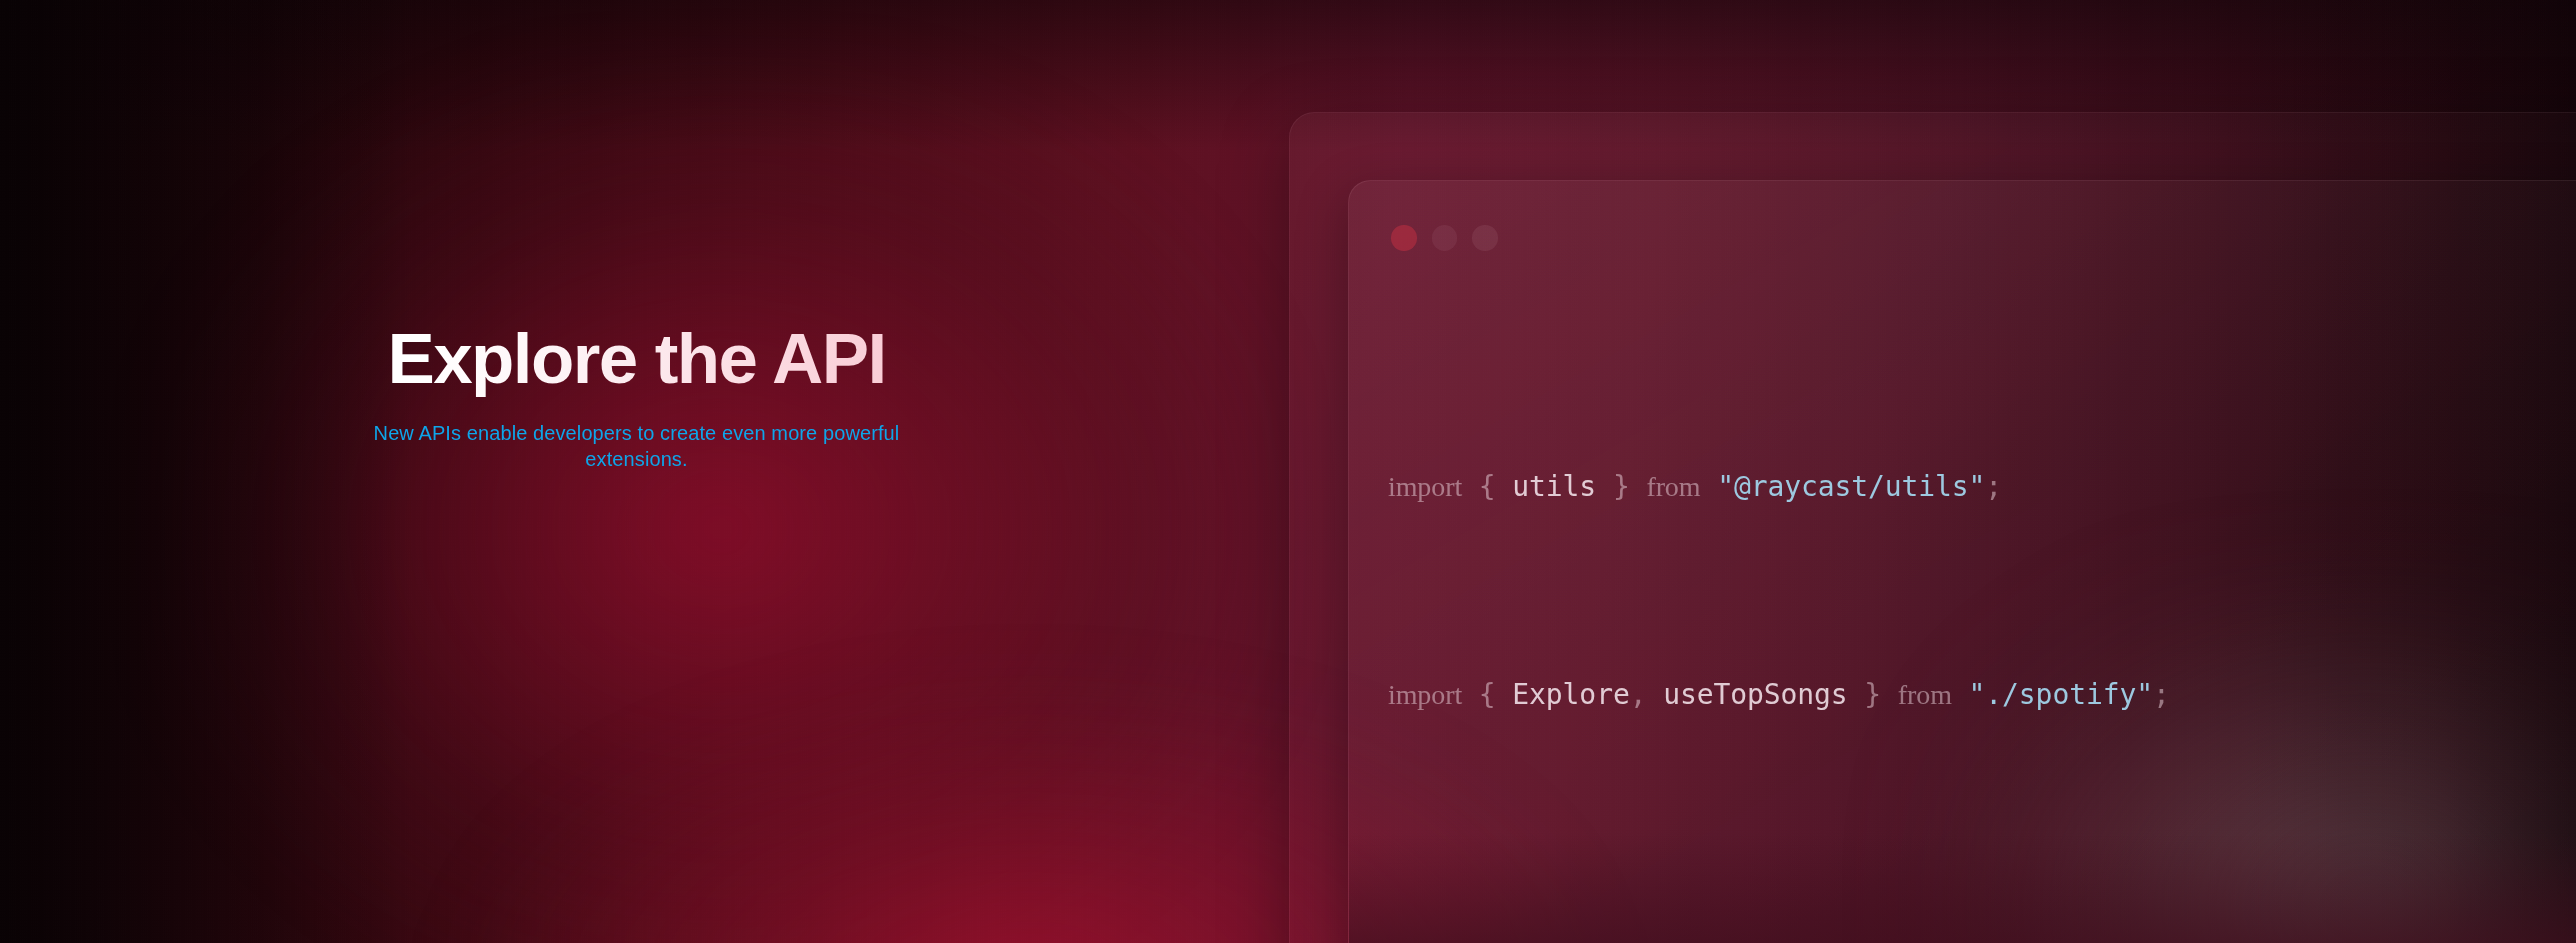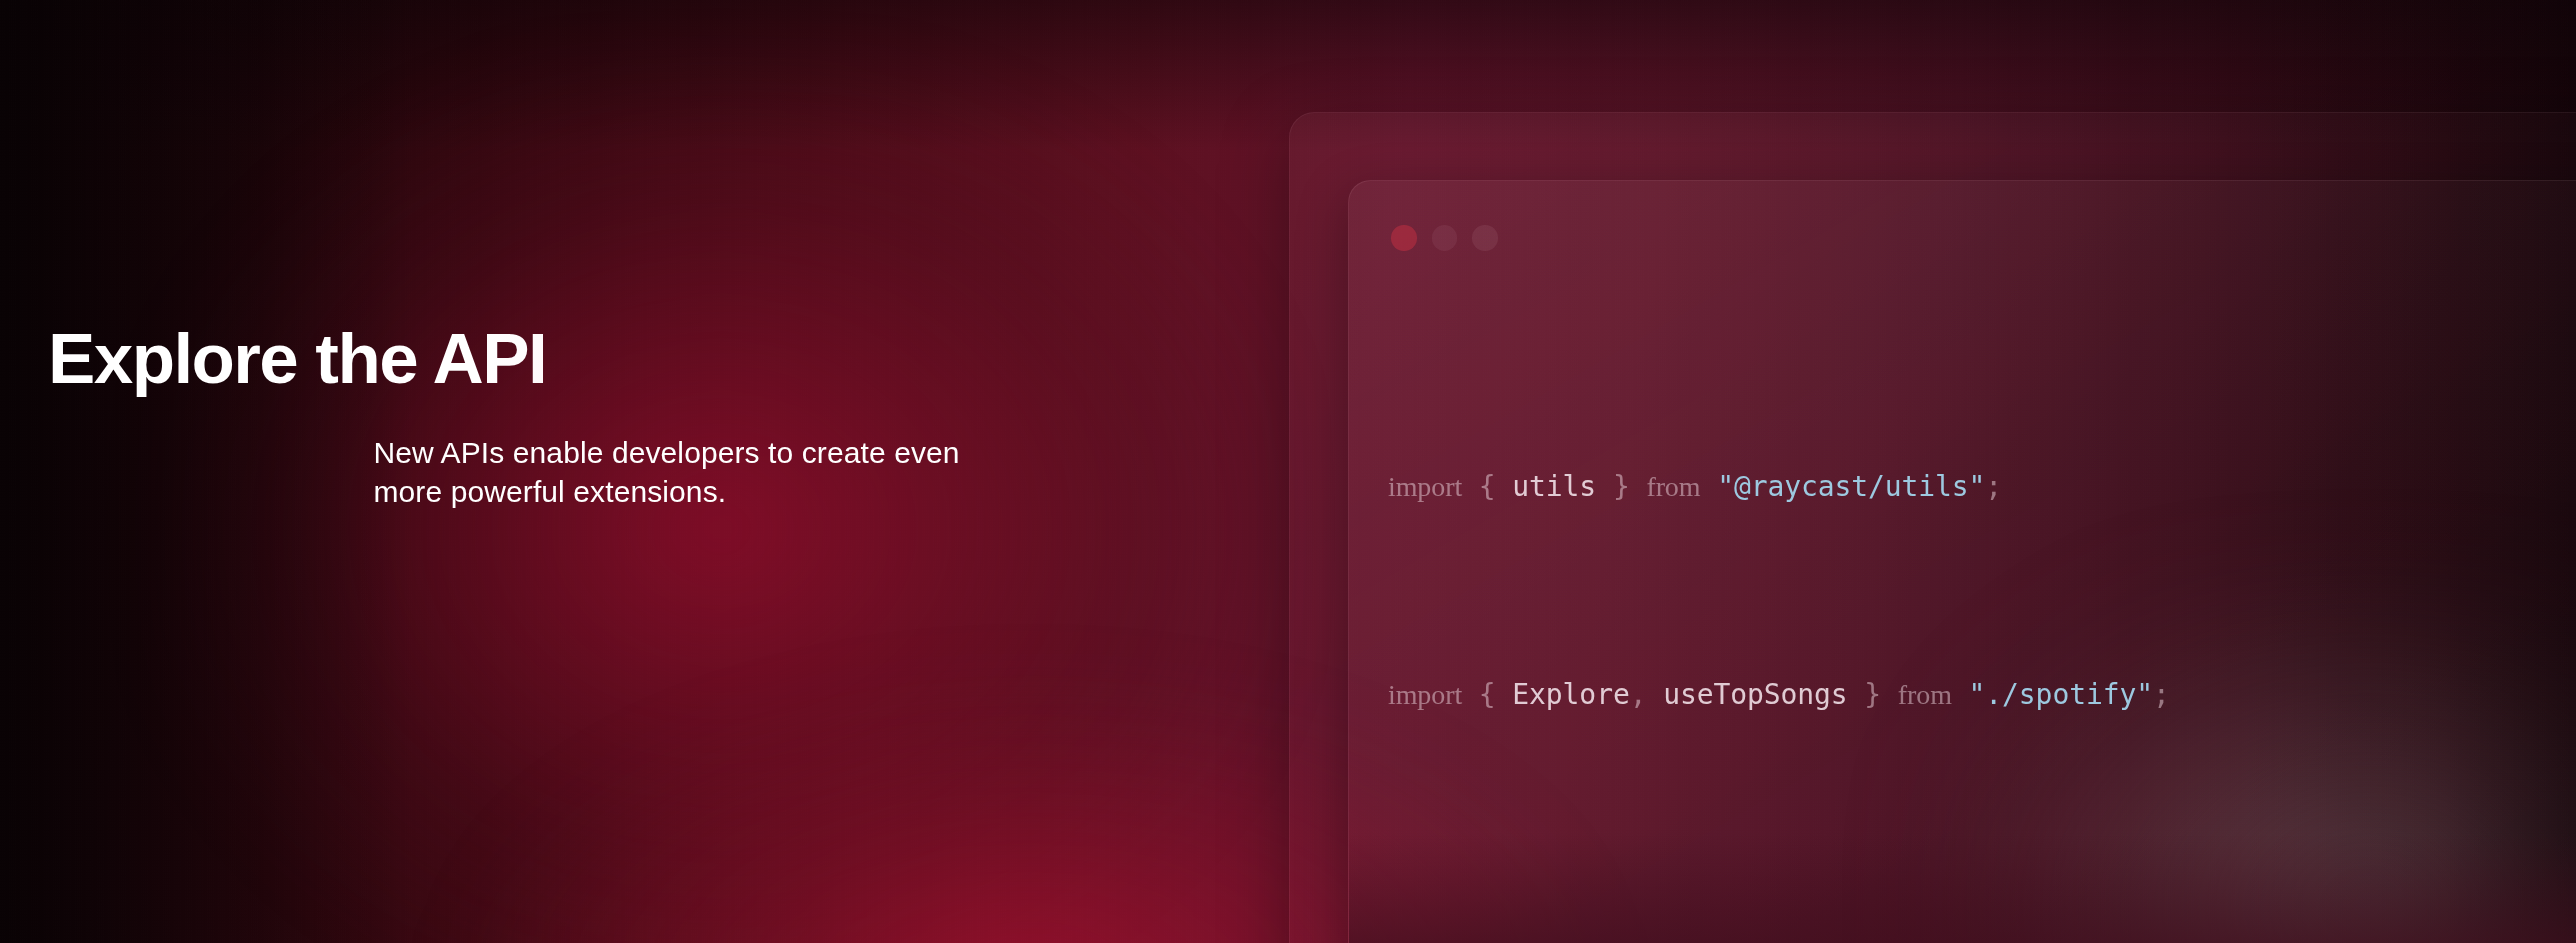--- a/index.html
+++ b/index.html
@@ -95,45 +95,44 @@
       repeating-linear-gradient(0deg, rgba(255,255,255,.022) 0 0.7px, rgba(0,0,0,0) 0.7px 1.5px),
       repeating-linear-gradient(90deg, rgba(255,255,255,.018) 0 0.7px, rgba(0,0,0,0) 0.7px 2.2px);
     mix-blend-mode: overlay;
   }
 
   
   .hero {
     position: absolute;
     left: 0; top: 322px;
     width: 1273px;
-    text-align: left;
+    text-align: center;
     z-index: 6;
-    padding-left: 48px;
   }
   .hero-title {
     margin: 0;
     font-size: 71px;
     line-height: 1.05;
     font-weight: 700;
     letter-spacing: -1.6px;
     background-image: linear-gradient(97deg,
        #ffffff 0%, #ffffff 34%, #fdf0f3 47%,
        #fbdbe2 60%, #f9c8d2 73%, #f8bfcb 85%, #f7bac7 100%);
     -webkit-background-clip: text;
     background-clip: text;
     color: transparent;
     -webkit-text-fill-color: transparent;
   }
   .hero-sub {
-    margin: 36px auto 0;
+    margin: 23px auto 0;
     width: 622px;
-    font-size: 30px;
+    font-size: 20px;
     line-height: 1.30;
     font-weight: 400;
-    color: #ffffff;
+    color: #0ea5e9;
     letter-spacing: 0.1px;
   }
 
   
   .win-outer {
     position: absolute;
     left: 1289px; top: 112px;
     width: 1408px; height: 884px;
     border-radius: 25.5px 25.5px 0 0;
     background: linear-gradient(150deg,

